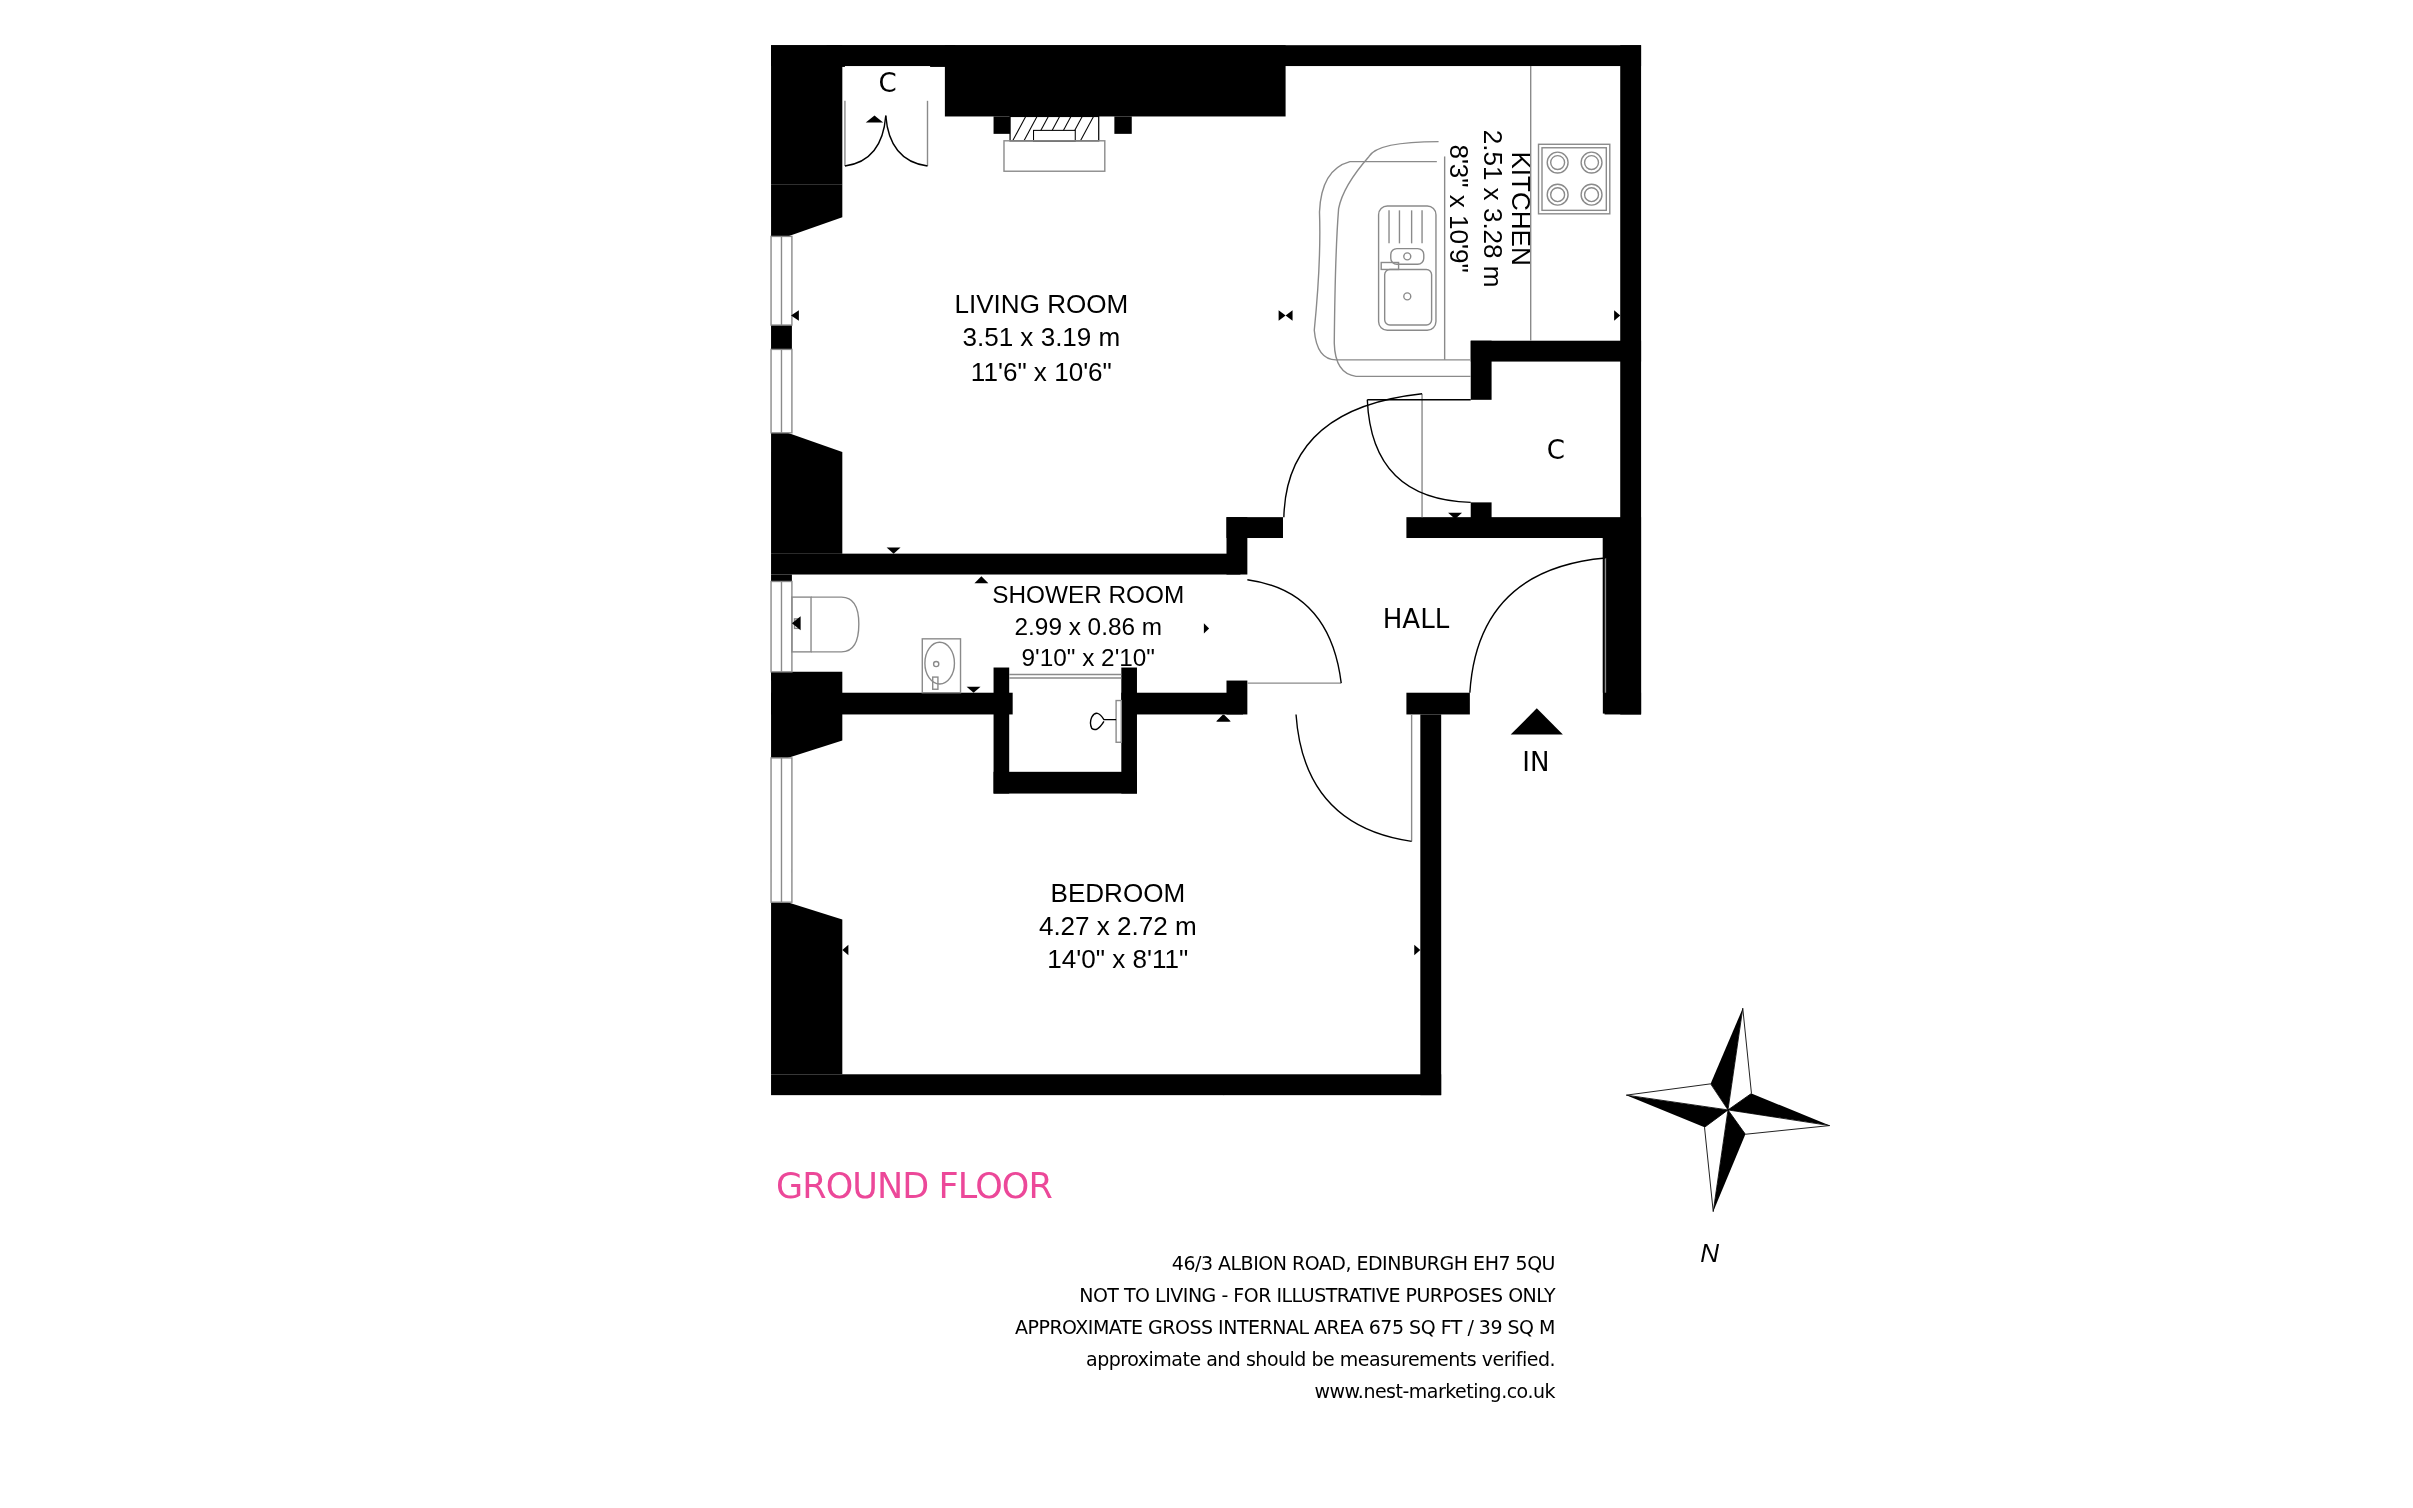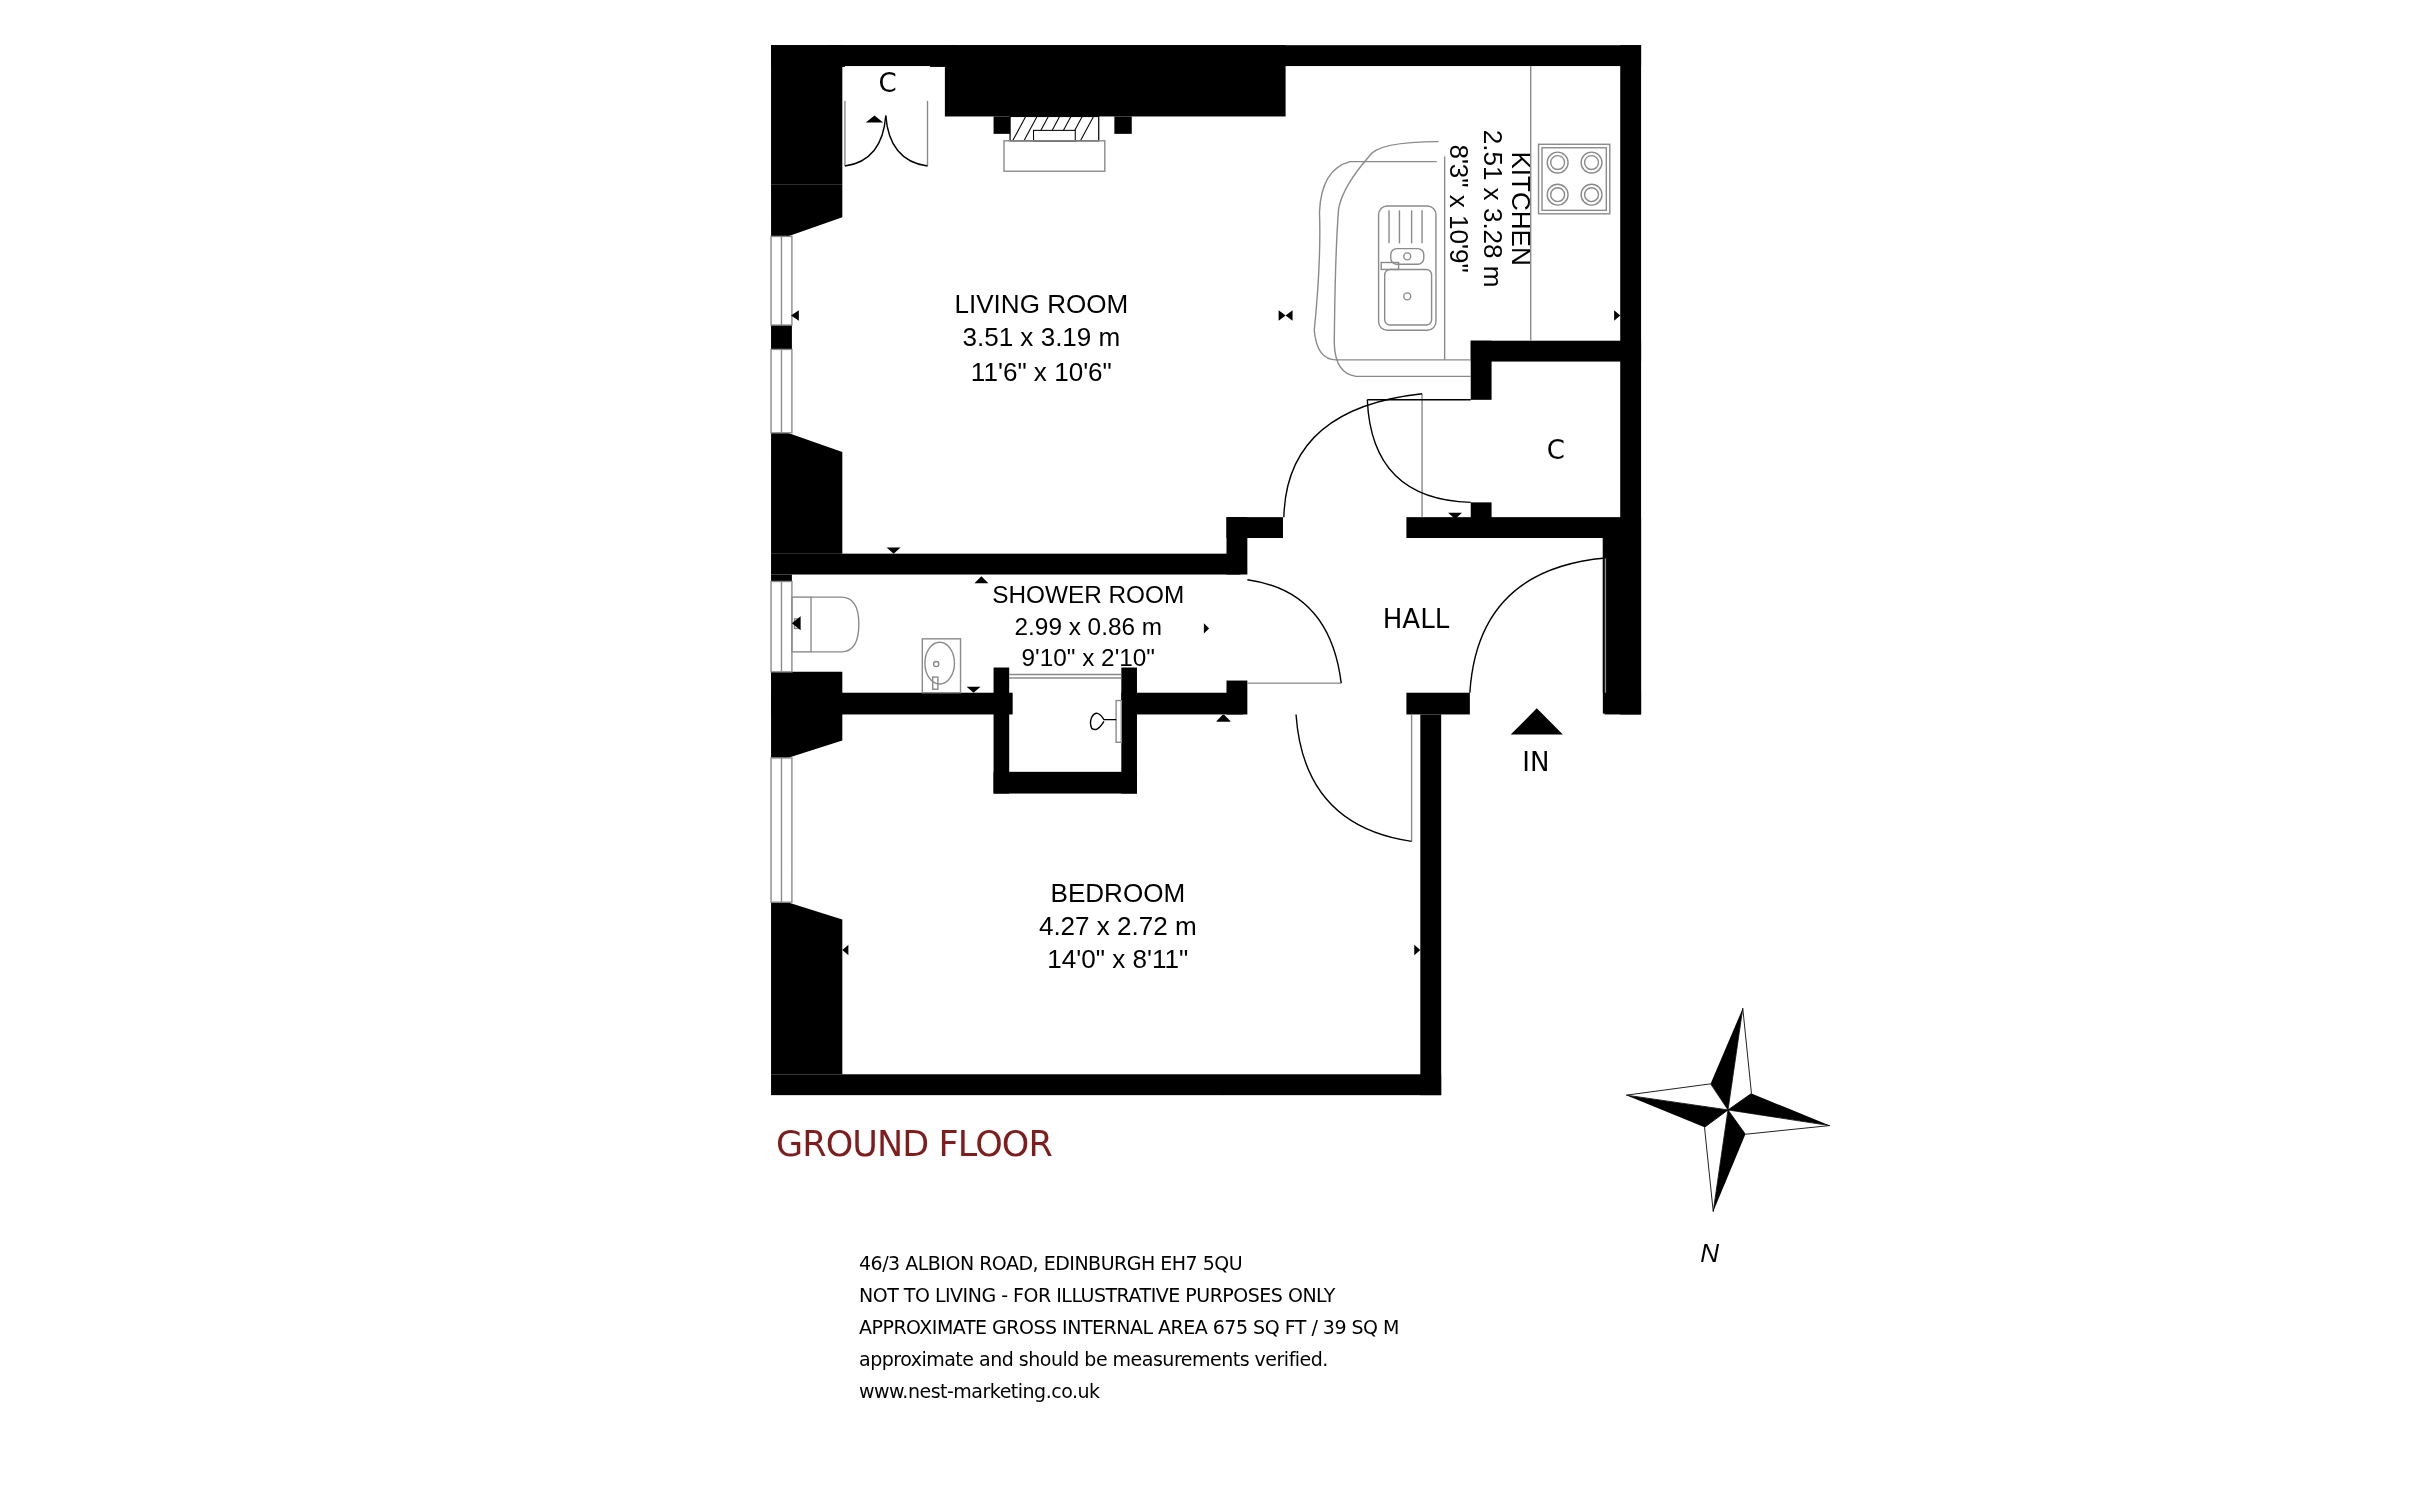--- a/index.html
+++ b/index.html
@@ -5,22 +5,22 @@
   html, body { margin:0; padding:0; background:#ffffff; }
   body { width:2413px; height:1508px; position:relative; overflow:hidden; font-family:"Liberation Sans", sans-serif; }
   #plan { position:absolute; left:0; top:0; width:2413px; height:1508px; }
   .wall { fill:#000000; }
   .thin { fill:none; stroke:#000000; stroke-width:1.6; }
   .grey { fill:none; stroke:#8a8a8a; stroke-width:1.6; }
   .win { fill:#ffffff; stroke:#8a8a8a; stroke-width:1.6; }
   .room-label { font-family:"Liberation Sans", sans-serif; font-size:30px; fill:#000; text-anchor:middle; }
   .hall-label { font-family:"DejaVu Sans", sans-serif; font-size:30px; fill:#000; text-anchor:middle; }
   .c-label { font-family:"DejaVu Sans", sans-serif; font-size:30px; fill:#000; text-anchor:middle; }
-  .floor-label { position:absolute; left:776px; top:1124px; font-family:"DejaVu Sans", sans-serif; font-size:35px; color:#7f1d1d; letter-spacing:-0.9px; }
-  .footer { position:absolute; left:859px; top:1247px; width:696px; text-align:left; font-family:"DejaVu Sans", sans-serif; font-size:19px; line-height:32px; color:#000; letter-spacing:-0.5px; }
+  .floor-label { position:absolute; left:776px; top:1166px; font-family:"DejaVu Sans", sans-serif; font-size:35px; color:#ec4899; letter-spacing:-0.9px; }
+  .footer { position:absolute; left:859px; top:1247px; width:696px; text-align:right; font-family:"DejaVu Sans", sans-serif; font-size:19px; line-height:32px; color:#000; letter-spacing:-0.5px; }
   .footer div { white-space:nowrap; }
   .in-label { font-family:"DejaVu Sans", sans-serif; font-size:30px; fill:#000; text-anchor:middle; }
   .n-label { font-family:"Liberation Sans", sans-serif; font-size:30px; font-style:italic; fill:#000; text-anchor:middle; }
   .marker { fill:#000; }
 </style>
 </head>
 <body>
 
 <svg id="plan" viewBox="0 0 2776 1735" xmlns="http://www.w3.org/2000/svg">
 

